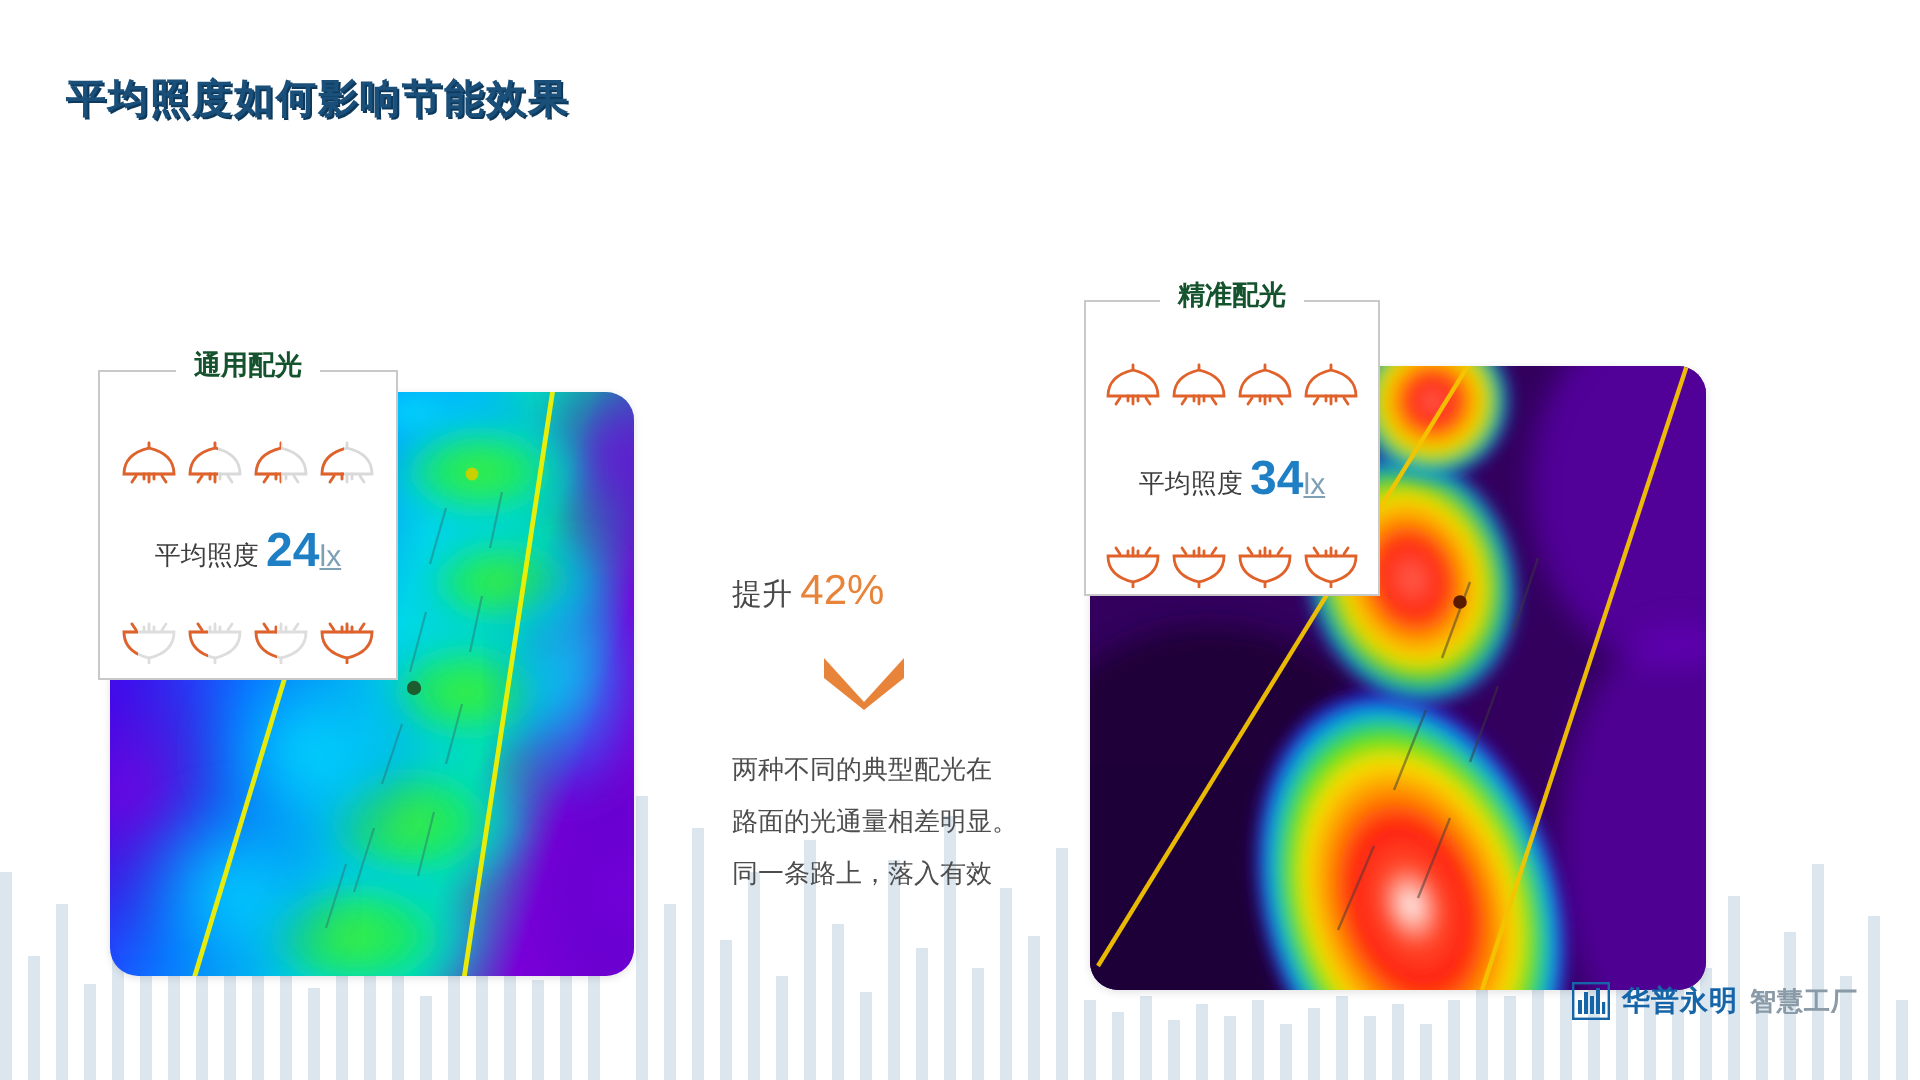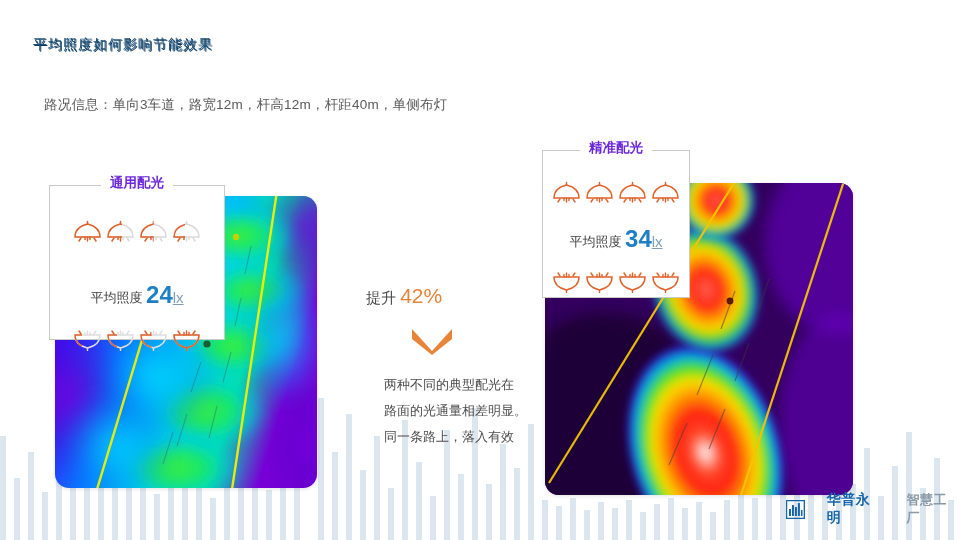--- a/index.html
+++ b/index.html
@@ -10,21 +10,21 @@
     position:relative;
     overflow:hidden;
   }
 
   
   #bg-bars { position:absolute; left:0; top:0; width:960px; height:540px; z-index:0; }
 
   
   .page-title {
     position:absolute; left:33px; top:36px;
-    font-size:14px; font-weight:normal; color:#1a4f7a;
+    font-size:20px; font-weight:bold; color:#1a4f7a;
     letter-spacing:1px; z-index:5;
     text-shadow: 1px 1px 0 #0d3a5c;
     text-align: center;
   }
 
   .info-block { position:absolute; left:44px; top:92px; z-index:5; }
   .info-line {
     font-size:13.5px; color:#595959; line-height:26px;
     white-space:pre; letter-spacing:0.2px;
   }
@@ -35,63 +35,63 @@
     box-shadow:0 1px 4px rgba(0,0,0,0.12);
   }
   #heatmap-left  { left:55px;  top:196px; width:262px; height:292px; }
   #heatmap-right { left:545px; top:183px; width:308px; height:312px; }
 
   
   .panel {
     position:absolute; background:#ffffff; border:1px solid #c9c9c9;
     z-index:6;
   }
-  #panel-left  { left:49px;  top:185px; width:176px; height:155px; }
+  #panel-left  { left:49px;  top:185px; width:150px; height:155px; }
   #panel-right { left:542px; top:150px; width:148px; height:148px; }
 
   .panel-title {
     position:absolute; top:-12px; left:50%; transform:translateX(-50%);
     background:#ffffff; padding:0 9px; white-space:nowrap;
-    font-size:13.5px; font-weight:bold; color:#6d28d9;
+    font-size:13.5px; font-weight:bold; color:#14532d;
   }
 
   .lamp-row {
     display:flex; justify-content:center; align-items:center; gap:2px;
     padding:0 4px;
   }
   #panel-left  .lamp-row-top { margin-top:34px; }
   #panel-left  .lamp-row-bot { margin-top:16px; }
   #panel-right .lamp-row-top { margin-top:30px; }
   #panel-right .lamp-row-bot { margin-top:14px; }
 
   .lux-line {
     text-align:center; font-size:13px; color:#3d3d3d;
-    margin-top:29px; white-space:nowrap;
+    margin-top:9px; white-space:nowrap;
   }
   #panel-right .lux-line { margin-top:12px; }
   .lux-num { font-size:24px; font-weight:bold; color:#1f7fc4; vertical-align:-1px; }
   .lux-unit{ font-size:15px; color:#7f9fb5; vertical-align:-1px;text-decoration:underline; }
 
   
   .uplift {
     position:absolute; left:366px; top:284px; z-index:5;
     font-size:15px; color:#4a4a4a; white-space:nowrap;
   }
   .uplift-val { font-size:21px; color:#e8833a; font-weight:normal; }
 
   #down-arrow { position:absolute; left:409px; top:325px; z-index:5; }
 
-  .desc { position:absolute; left:384px; top:372px; width:180px; z-index:5; }
+  .desc { position:absolute; left:366px; top:372px; width:180px; z-index:5; }
   .desc-line {
     font-size:13px; color:#4d4d4d; line-height:26px; white-space:pre;
   }
 
   
   #logo { position:absolute; left:786px; top:491px; z-index:7;
-          display:flex; align-items:center; gap:22px; }
+          display:flex; align-items:center; gap:6px; }
   .logo-cn { font-size:14px; font-weight:bold; color:#1565a8; letter-spacing:0.5px; }
   .logo-sub{ font-size:13px; color:#8a9aa6; letter-spacing:0.5px;font-weight:bold; }
 </style>
 </head>
 <body>
 
 <svg id="bg-bars" viewBox="0 0 960 540" preserveAspectRatio="none">
   <g fill="#dce6ef">
     <rect x="318" y="398" width="6" height="142"></rect>
     <rect x="332" y="452" width="6" height="88"></rect>
@@ -160,21 +160,20 @@
     <rect x="906" y="432" width="6" height="108"></rect>
     <rect x="920" y="488" width="6" height="52"></rect>
     <rect x="934" y="458" width="6" height="82"></rect>
     <rect x="948" y="500" width="6" height="40"></rect>
   </g>
 </svg>
 
 <div class="page-title">平均照度如何影响节能效果</div>
 
 <div class="info-block">
-  <div class="info-line">路况信息：单向3车道，路宽12m，杆高12m，杆距40m，单侧布灯</div>
 </div>
 
 <svg class="heatmap" id="heatmap-left" viewBox="0 0 262 292" preserveAspectRatio="none">
   <defs>
     <linearGradient id="hlBase" x1="0" y1="0" x2="1" y2="0.35">
       <stop offset="0%" stop-color="#5a00c8"></stop>
       <stop offset="18%" stop-color="#3a14ff"></stop>
       <stop offset="40%" stop-color="#0a78ff"></stop>
       <stop offset="62%" stop-color="#00d8e8"></stop>
       <stop offset="82%" stop-color="#00e8a0"></stop>

